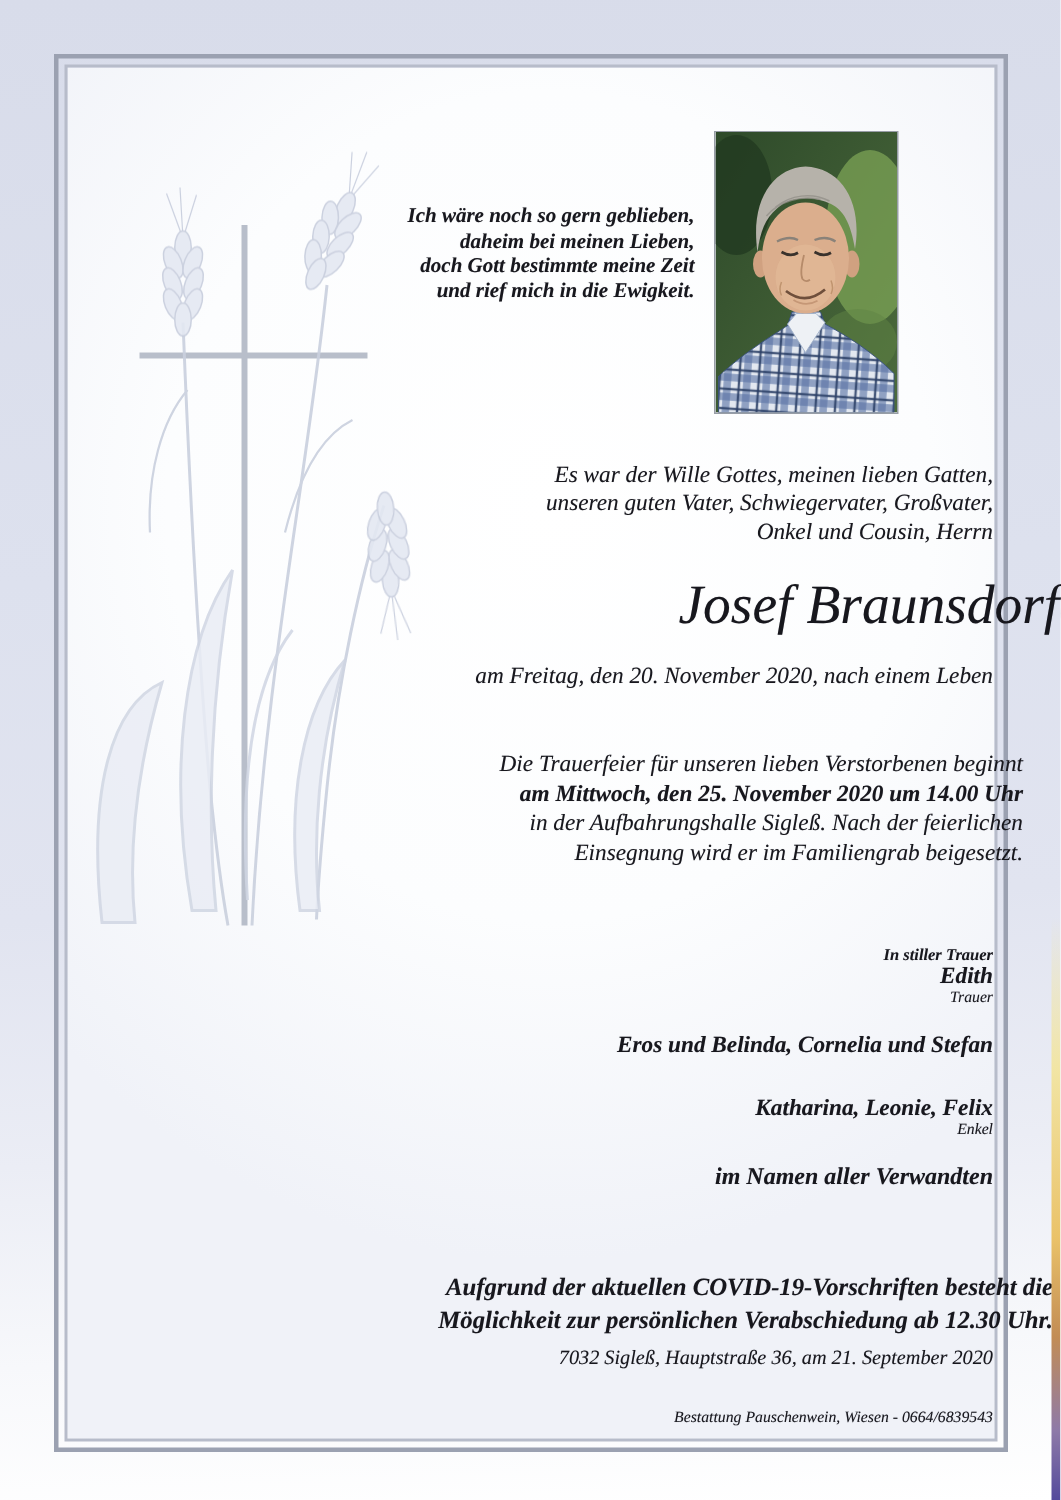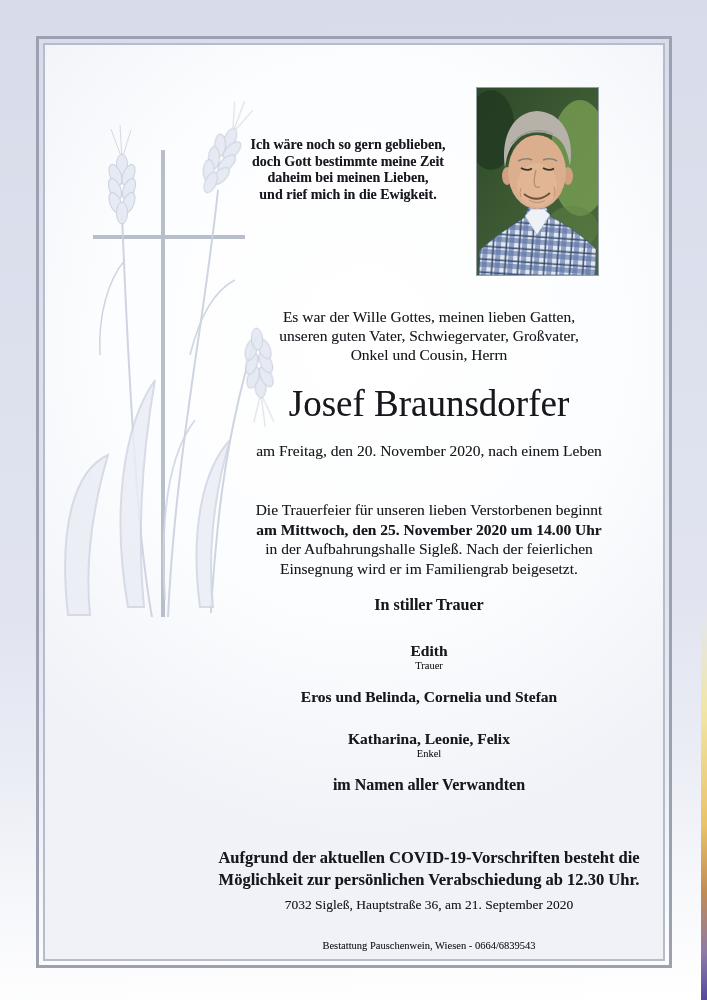--- a/index.html
+++ b/index.html
@@ -19,30 +19,30 @@
   .frame{
     position:absolute;left:36px;top:36px;width:636px;height:932px;
     box-sizing:border-box;border:3px solid var(--frame-outer);
   }
   .frame-inner{
     position:absolute;inset:4px;
     border:2px solid var(--frame-inner-line);
     background:radial-gradient(ellipse 75% 55% at 52% 32%,#ffffff 0%,#fcfdfe 55%,#f0f2f8 100%);
   }
   .blk{
-    position:absolute;text-align:center;
+    position:absolute;text-align:right;font-style:italic;
     text-shadow:0 0 .5px rgba(25,25,40,.35);
   }
   .poem{left:233px;top:137px;width:230px;font-size:14px;line-height:16.5px;font-weight:bold;}
   .intro{left:196px;top:307px;width:466px;font-size:15.5px;line-height:19px;}
   .name{left:121px;top:383px;width:616px;font-size:37px;line-height:42px;}
   .death{left:196px;top:441px;width:466px;font-size:15.5px;line-height:19px;}
   .service{left:176px;top:500px;width:506px;font-size:15.5px;line-height:19.5px;}
   .service .bold{font-weight:bold;}
-  .mourning-heading{left:196px;top:596px;width:466px;font-size:16px;font-weight:bold;}
+  .mourning-heading{left:196px;top:631px;width:466px;font-size:11px;font-weight:bold;}
   .mourner{left:196px;width:466px;}
   .mourner .names{font-size:15.5px;font-weight:bold;line-height:17px;}
   .mourner .relation{font-size:10.5px;line-height:12px;margin-top:1px;}
   .m1{top:642px;} .m2{top:688px;} .m3{top:730px;}
   .closing{left:196px;top:776px;width:466px;font-size:16px;font-weight:bold;}
   .covid{left:156px;top:823px;width:546px;font-size:16.5px;line-height:22px;font-weight:bold;margin-top:24px;}
   .address{left:196px;top:897px;width:466px;font-size:13.5px;}
   .funeral-home{left:196px;top:940px;width:466px;font-size:10.5px;}
   .artwork{position:absolute;left:40px;top:55px;width:250px;height:575px;}
   .photo-wrap{
@@ -101,22 +101,22 @@
 
     <g opacity="0.9">
       <use href="#head" transform="translate(82,130)"></use>
       <use href="#head" transform="translate(182,102) rotate(24)"></use>
       <use href="#head" transform="translate(219,312) rotate(176)"></use>
     </g>
   </svg>
 
   <div class="blk poem">
     <div>Ich wäre noch so gern geblieben,</div>
+    <div>daheim bei meinen Lieben,</div>
     <div>doch Gott bestimmte meine Zeit</div>
-    <div>daheim bei meinen Lieben,</div>
     <div>und rief mich in die Ewigkeit.</div>
   </div>
 
   <div class="photo-wrap">
     <svg viewBox="0 0 121 187" aria-hidden="true">
       <defs>
         <linearGradient id="bgGrad" x1="0" y1="0" x2="1" y2="1">
           <stop offset="0" stop-color="#2e4a2a"></stop>
           <stop offset="1" stop-color="#4c6b3c"></stop>
         </linearGradient>

